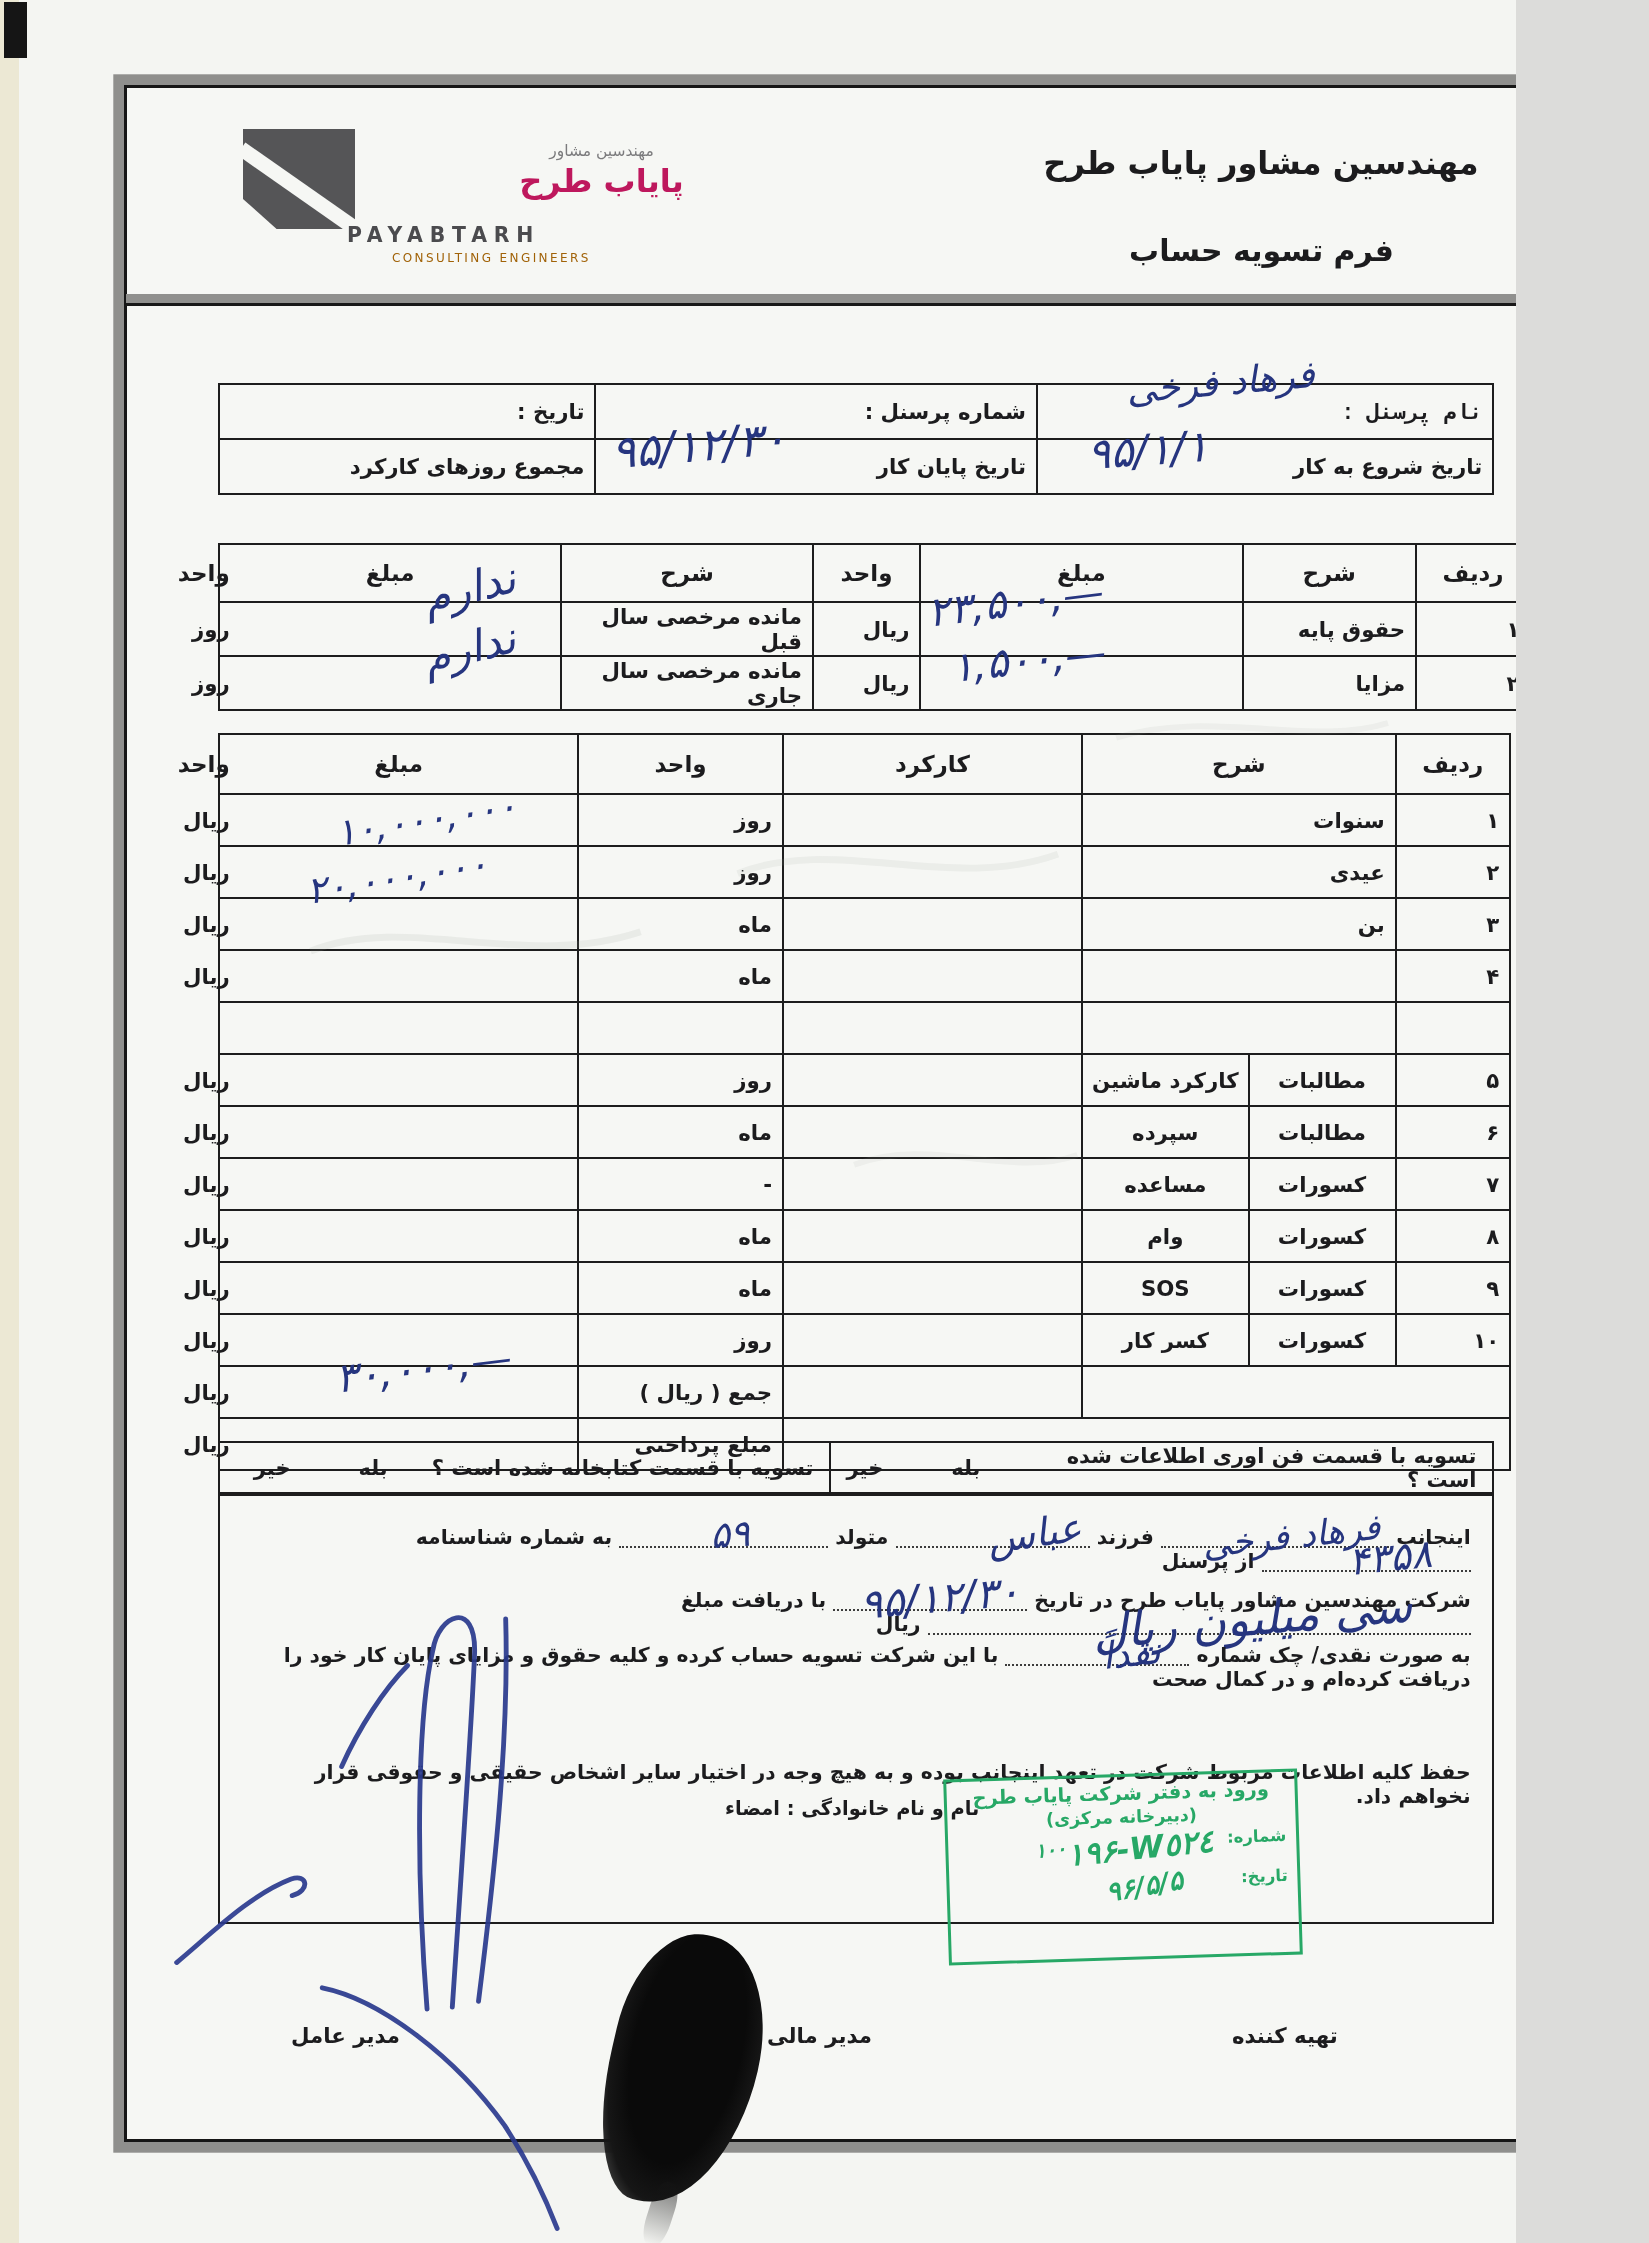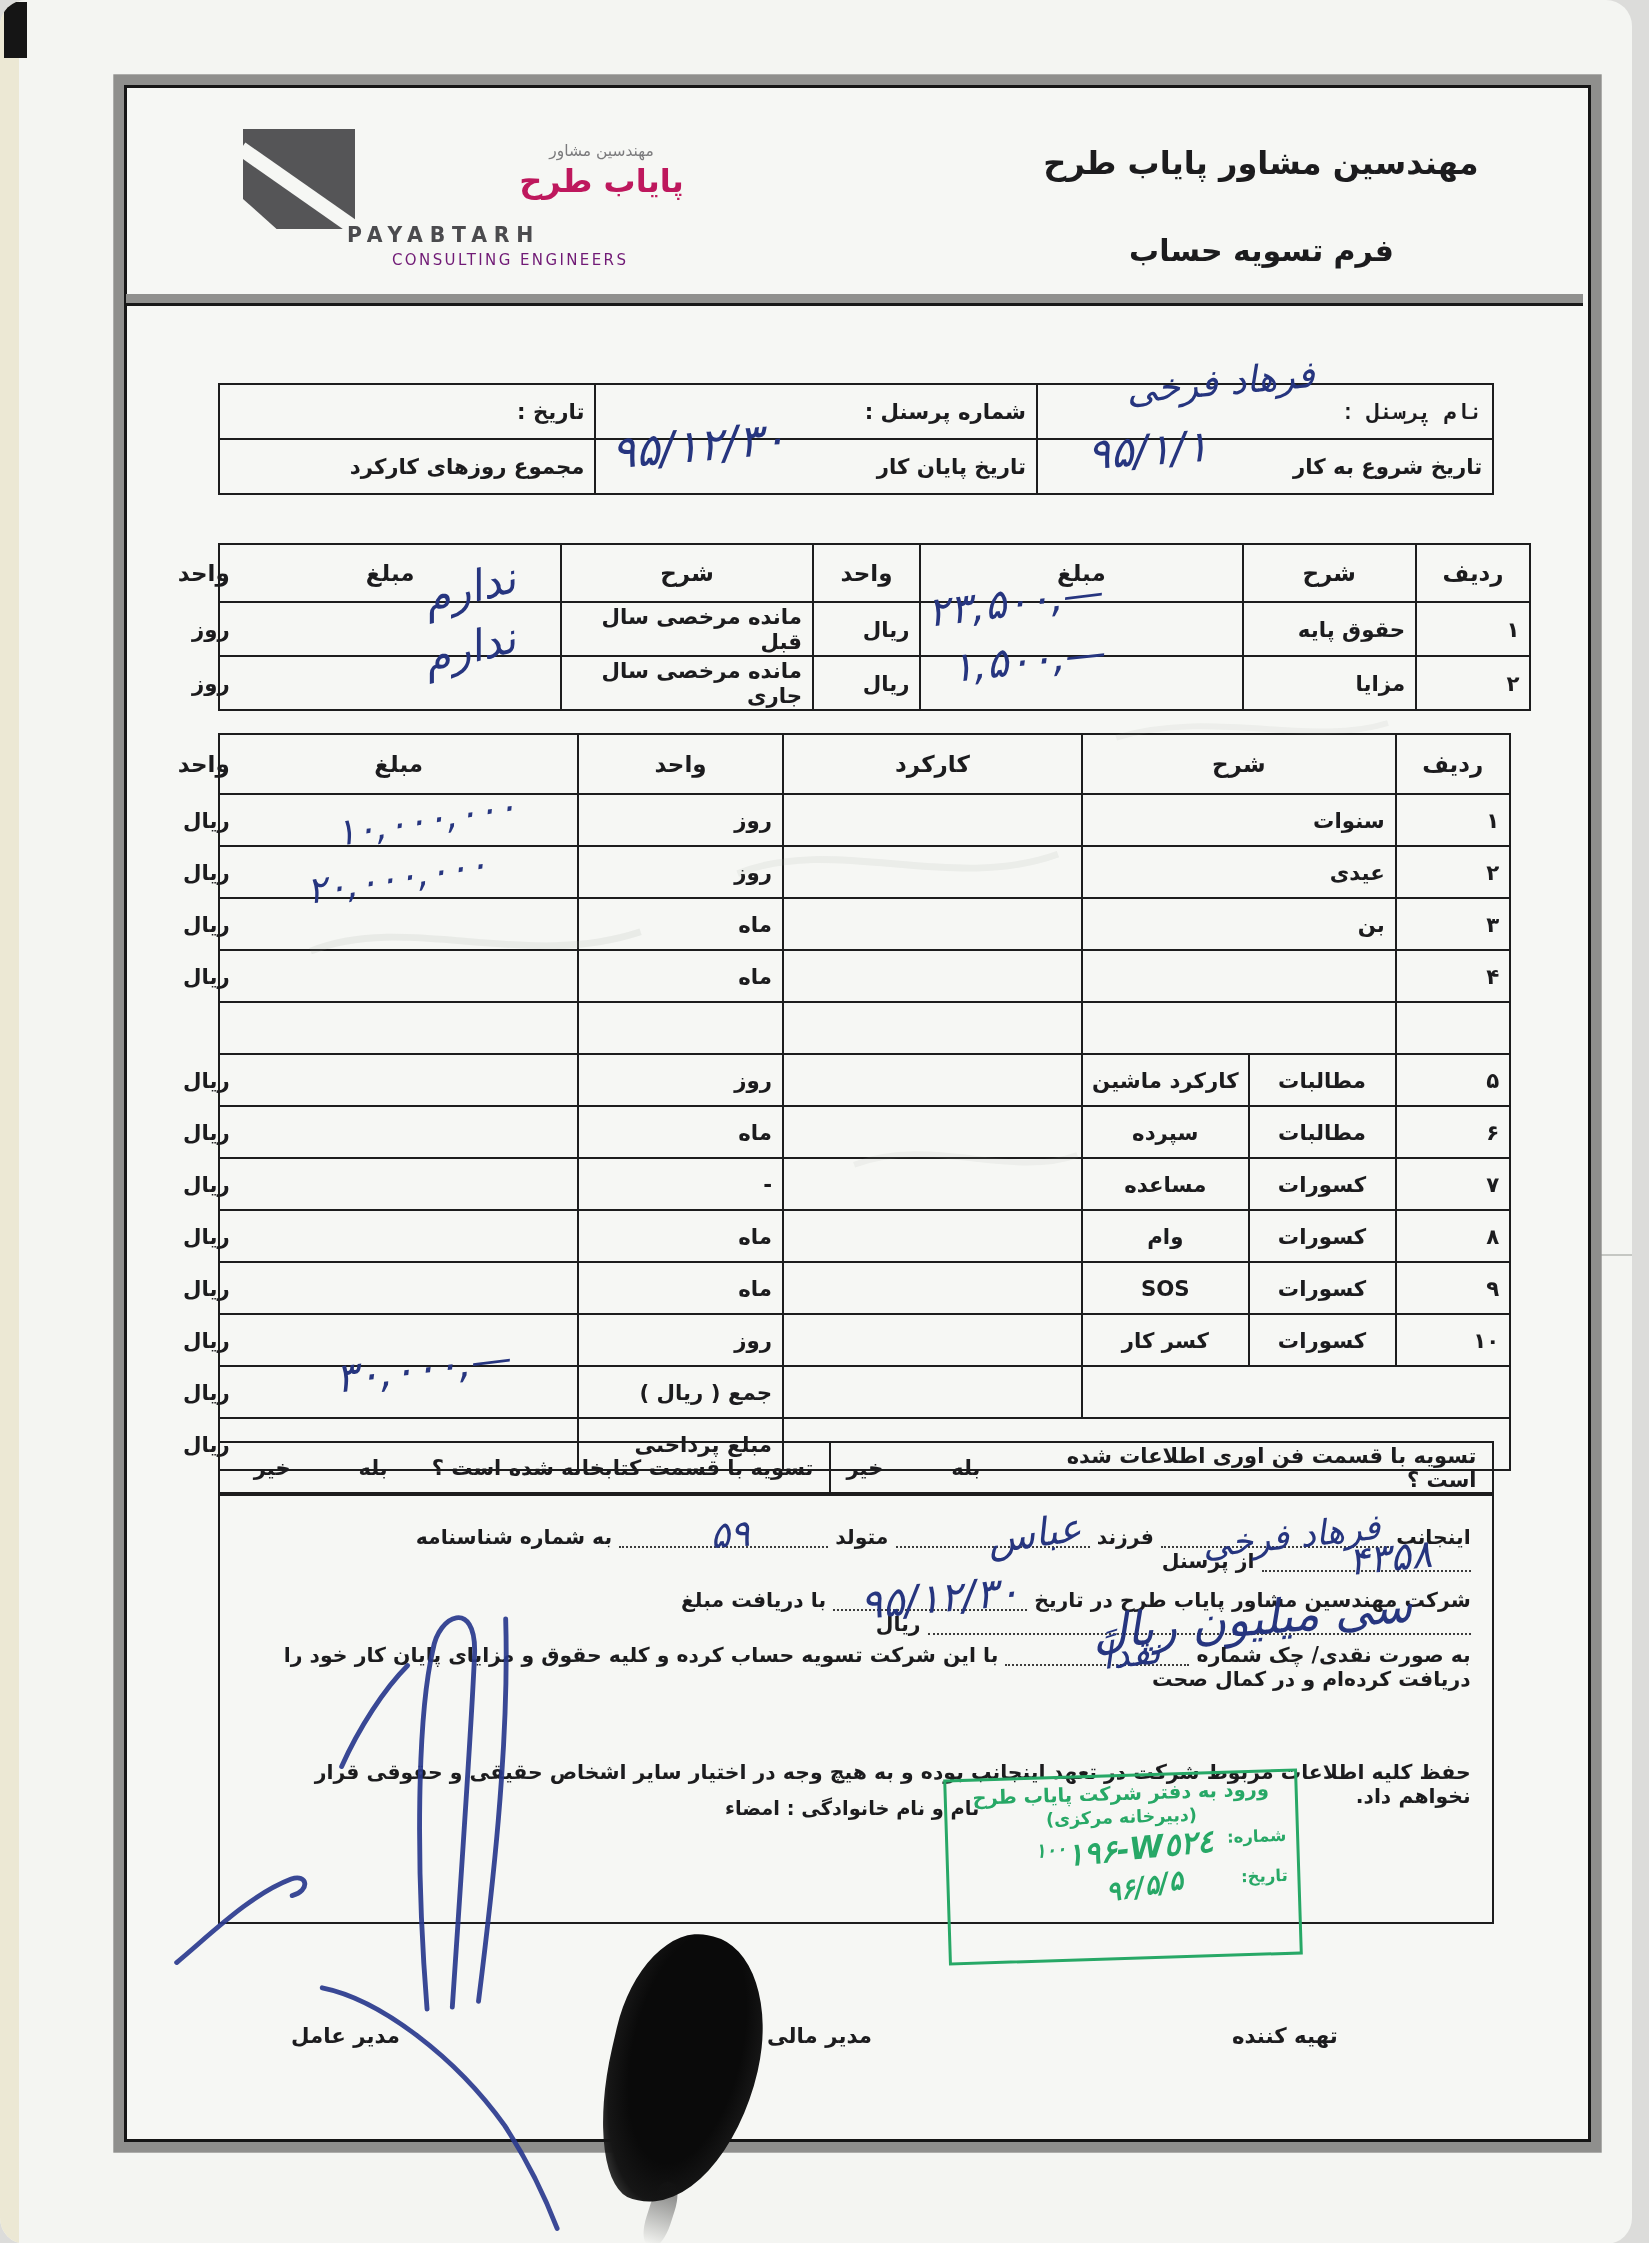--- a/index.html
+++ b/index.html
@@ -1,37 +1,37 @@
 <!DOCTYPE html>
 <html lang="fa"><head>
 <meta charset="utf-8">
 <style>
   html,body{margin:0;padding:0;background:#dcdcda;}
-  .canvas{position:relative;width:1632px;height:2244px;background:#f4f5f2;overflow:hidden;
-          font-family:"DejaVu Sans",sans-serif;color:#1c1c1e;border-radius:26px;}
+  .canvas{position:relative;width:1516px;height:2244px;background:#f4f5f2;overflow:hidden;
+          font-family:"DejaVu Sans",sans-serif;color:#1c1c1e;}
   
   .edge-strip{position:absolute;left:0;top:0;width:19.4px;height:2244px;background:#ece8d4;}
   .corner-mark{position:absolute;left:3.9px;top:1.9px;width:23px;height:56px;background:#151515;}
   .right-scan-line{position:absolute;left:1642px;top:301px;width:2.9px;height:1223px;background:#c9c9c5;}
   .ghost-line{position:absolute;left:1494px;top:1254px;width:146px;height:1.9px;background:#c5c7c3;}
 
   
   .frame{position:absolute;left:124px;top:85px;width:1461px;height:2051px;
          border:3.9px solid #161616;box-shadow:0 0 0 10.7px #8f8f8d;background:#f6f7f4;}
   .hsep{position:absolute;left:126px;top:294px;width:1457px;height:8.7px;background:#90908e;border-bottom:3.9px solid #181818;}
 
   
   .logo-box{position:absolute;left:243px;top:129px;width:112px;height:100px;background:#555557;
             clip-path:polygon(0 0,100% 0,100% 100%,30% 100%,0 70%);}
   .logo-slash{position:absolute;left:-15.5px;top:54px;width:146px;height:14.6px;background:#f6f7f4;transform:rotate(35deg);}
   .logo-fa{position:absolute;left:456px;top:142px;width:291px;text-align:center;direction:rtl;}
   .logo-fa-small{font-size:15.5px;color:#7b7b7d;letter-spacing:1px;}
   .logo-fa-big{font-size:32px;font-weight:700;color:#be185d;margin-top:1.9px;}
   .logo-en{position:absolute;left:347px;top:223px;font-size:20.4px;font-weight:700;letter-spacing:6.8px;color:#4b4b4e;}
-  .logo-en-sub{position:absolute;left:392px;top:251px;font-size:15px;letter-spacing:2.4px;color:#701a75;}
+  .logo-en-sub{position:absolute;left:392px;top:251px;font-size:12px;letter-spacing:2.4px;color:#a16207;}
   .doc-title{position:absolute;left:970px;top:144px;width:582px;text-align:center;direction:rtl;
              font-size:32px;font-weight:700;}
   .doc-subtitle{position:absolute;left:1019px;top:233px;width:485px;text-align:center;direction:rtl;
              font-size:30px;font-weight:700;}
 
   
   table{border-collapse:collapse;table-layout:fixed;direction:rtl;}
   td,th{border:2.9px solid #1d1d1d;font-size:21.3px;font-weight:700;padding:0 9.7px;vertical-align:middle;
         overflow:visible;}
   .t-info{position:absolute;left:218px;top:383px;width:1276px;}

